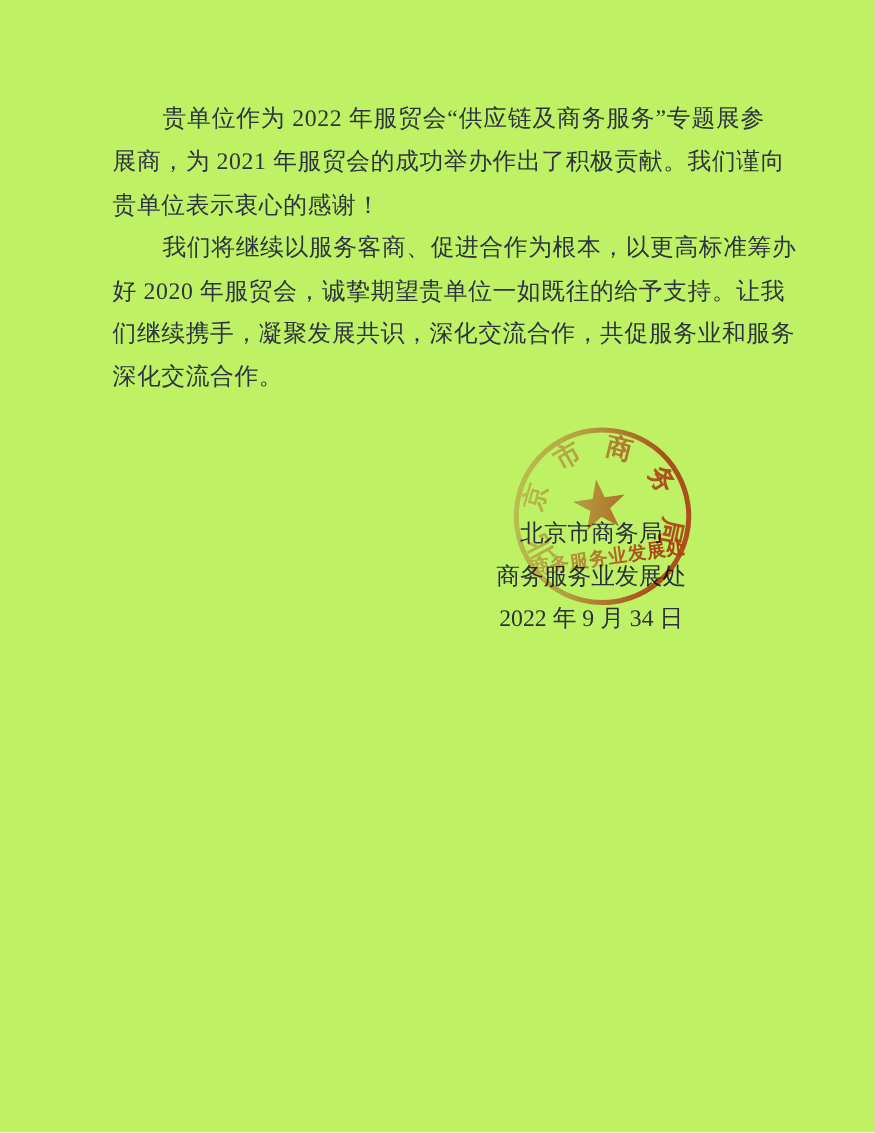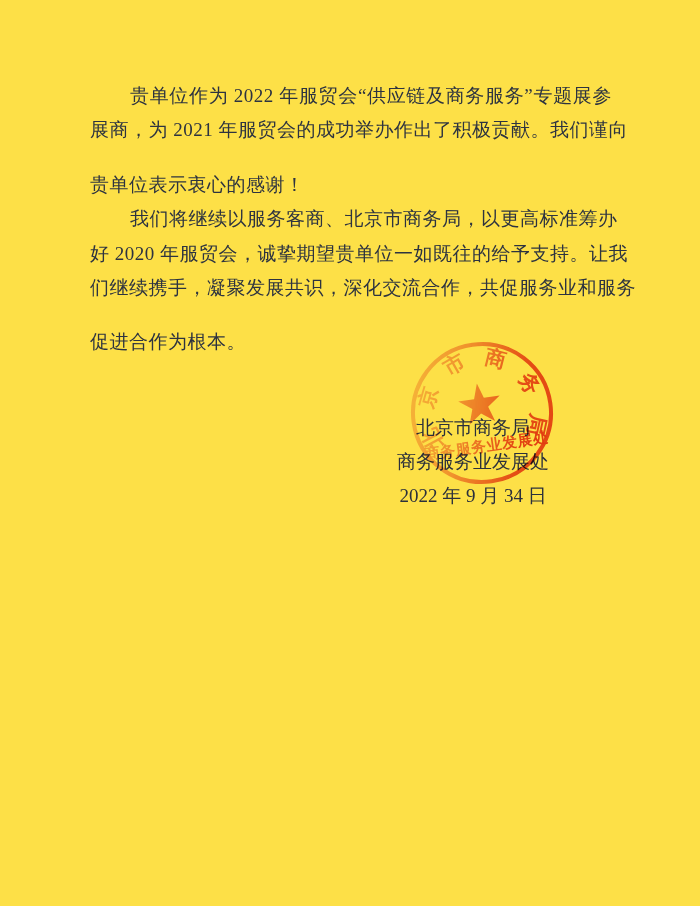--- a/index.html
+++ b/index.html
@@ -4,21 +4,21 @@
 <style>
   html, body {
     margin: 0;
     padding: 0;
     background: #ffffff;
   }
   .page {
     position: relative;
     width: 700px;
     height: 906px;
-    background: #fde047;
+    background: #bef264;
     overflow: hidden;
     font-family: "Liberation Serif", "DejaVu Serif", serif;
   }
   
   .letter-body {
     position: absolute;
     left: 90px;
     top: 79px;
     width: 522px;
     color: #2d3340;
@@ -29,21 +29,20 @@
     height: 34.4px;
     line-height: 34.4px;
     text-align: justify;
     text-align-last: justify;
     white-space: nowrap;
   }
   .body-line.indent { text-indent: 40px; }
   .body-line.para-end {
     text-align-last: left;
     text-align: center;
-    margin-top: 20px;
   }
   
   .signature {
     position: absolute;
     left: 348px;
     top: 411px;
     width: 250px;
     text-align: center;
     color: #2b303c;
     font-size: 19px;
@@ -111,24 +110,24 @@
 </style>
 </head>
 <body>
 
 <div class="page">
 
   <div class="letter-body">
     <div class="body-line indent">贵单位作为 2022 年服贸会“供应链及商务服务”专题展参</div>
     <div class="body-line">展商，为 2021 年服贸会的成功举办作出了积极贡献。我们谨向</div>
     <div class="body-line para-end">贵单位表示衷心的感谢！</div>
-    <div class="body-line indent">我们将继续以服务客商、北京市商务局，以更高标准筹办</div>
+    <div class="body-line indent">我们将继续以服务客商、促进合作为根本，以更高标准筹办</div>
     <div class="body-line">好 2020 年服贸会，诚挚期望贵单位一如既往的给予支持。让我</div>
     <div class="body-line">们继续携手，凝聚发展共识，深化交流合作，共促服务业和服务</div>
-    <div class="body-line para-end">促进合作为根本。</div>
+    <div class="body-line para-end">深化交流合作。</div>
   </div>
 
   <div class="signature">
     <div class="sig-line">北京市商务局</div>
     <div class="sig-line">商务服务业发展处</div>
     <div class="sig-line">2022 年 9 月 34 日</div>
   </div>
 
   <div class="stamp">
     <div class="stamp-ring"></div>

